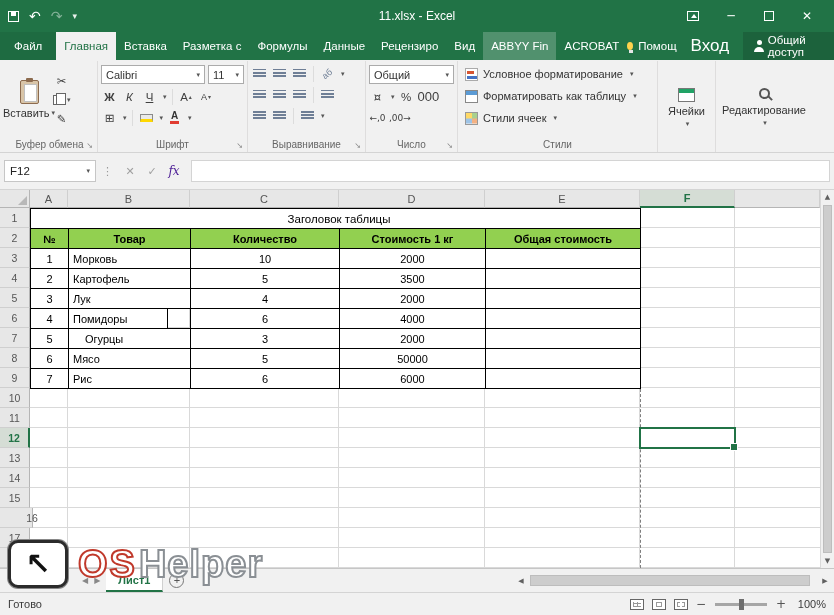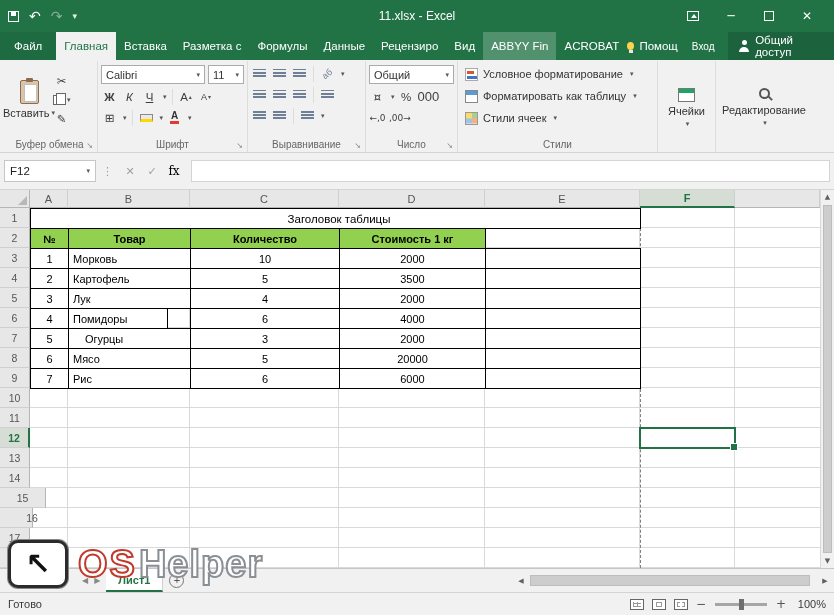--- a/index.html
+++ b/index.html
@@ -25,21 +25,21 @@
   
   .tabbar { position:absolute; top:32px; left:0; right:0; height:28px; background:#217346; display:flex; align-items:stretch; color:#fff; z-index:19; }
   .tab-file { display:flex; align-items:center; padding:0 14px; font-size:11.5px; background:#1e6b41; }
   .tab { display:flex; align-items:center; padding:0 8px; font-size:11.5px; white-space:nowrap; }
   .tab.active { background:#f1f1f1; color:#217346; }
   .tab.hl { background:rgba(255,255,255,.22); }
   .tab-right { margin-left:auto; display:flex; align-items:center; gap:0; }
   .ic-bulb { width:8px; height:8px; border-radius:50%; background:#ffd34d; position:relative; margin-right:5px; }
   .ic-bulb:after { content:""; position:absolute; left:2px; bottom:-3px; width:4px; height:3px; background:#e6e6e6; }
   .help-lbl { font-size:11.5px; }
-  .signin { font-size:10px; margin:0 14px; }
+  .signin { font-size:17px; margin:0 14px; }
   .share { display:flex; align-items:center; gap:6px; padding:0 10px; height:100%; background:rgba(0,0,0,.14); font-size:11.5px; }
   .ic-person { width:12px; height:12px; position:relative; }
   .ic-person:before { content:""; position:absolute; left:3.5px; top:0; width:5px; height:5px; border-radius:50%; background:#fff; }
   .ic-person:after { content:""; position:absolute; left:1px; bottom:0; width:10px; height:5px; border-radius:5px 5px 0 0; background:#fff; }
 
   
   .ribbon { position:absolute; top:60px; left:0; right:0; height:93px; background:#f1f1f1; border-bottom:1px solid #d4d4d4; display:flex; padding:1px 2px 0; z-index:18; }
   .rgroup { position:relative; display:flex; flex-direction:column; border-right:1px solid #dedddd; padding:2px 3px 0; }
   .rbody { flex:1; display:flex; }
   .rbody.col { flex-direction:column; justify-content:flex-start; }
@@ -81,21 +81,21 @@
   .bigbtn { flex:1; display:flex; flex-direction:column; align-items:center; justify-content:center; gap:3px; font-size:11px; color:#333; }
   .ic-cells { width:17px; height:14px; border:1px solid #777; background:linear-gradient(#21a366 0 4px,#fff 4px); }
   .ic-mag { width:11px; height:11px; border:2px solid #555; border-radius:50%; position:relative; margin-bottom:2px; }
   .ic-mag:after { content:""; position:absolute; width:6px; height:2px; background:#555; transform:rotate(45deg); right:-5px; bottom:-2px; }
 
   
   .formulabar { position:absolute; top:153px; left:0; right:0; height:37px; background:#f1f1f1; display:flex; align-items:center; padding:0 4px; z-index:17; border-bottom:1px solid #d4d4d4; }
   .namebox { width:92px; height:22px; background:#fff; border:1px solid #c6c6c6; display:flex; align-items:center; justify-content:space-between; padding:0 5px; font-size:11.5px; }
   .fdots { color:#9a9a9a; font-size:11px; margin:0 6px; }
   .fbtn { width:22px; height:22px; display:flex; align-items:center; justify-content:center; color:#a0a0a0; font-size:11px; }
-  .fx { font-family:"DejaVu Serif", serif; color:#000000; font-size:12px; }
+  .fx { font-family:"DejaVu Serif", serif; font-style:italic; color:#4c1d95; font-size:12px; }
   .formula-input { flex:1; height:22px; background:#fff; border:1px solid #d4d4d4; margin-left:6px; }
 
   
   #grid { position:absolute; top:190px; left:0; width:820px; height:378px; background:#fff; z-index:5; }
   #grid > div { position:absolute; }
   .cellsbg { background:#fff; z-index:1; }
   .gl { background:#d9d9d9; z-index:2; }
   .dashline { width:0; border-left:1px dashed #7f7f7f; z-index:2; }
   .ch { background:#e7e7e7; border-right:1px solid #cfcfcf; border-bottom:1px solid #b5b5b5; color:#555; font-size:11px; display:flex; align-items:center; justify-content:center; z-index:6; }
   .ch.sel { background:#d5ddd5; color:#217346; border-bottom:2px solid #217346; font-weight:bold; }
@@ -419,21 +419,21 @@
       <div class="rh" style="left: 0px; top: 98px; width: 30px; height: 20px;">5</div>
       <div class="rh" style="left: 0px; top: 118px; width: 30px; height: 20px;">6</div>
       <div class="rh" style="left: 0px; top: 138px; width: 30px; height: 20px;">7</div>
       <div class="rh" style="left: 0px; top: 158px; width: 30px; height: 20px;">8</div>
       <div class="rh" style="left: 0px; top: 178px; width: 30px; height: 20px;">9</div>
       <div class="rh" style="left: 0px; top: 198px; width: 30px; height: 20px;">10</div>
       <div class="rh" style="left: 0px; top: 218px; width: 30px; height: 20px;">11</div>
       <div class="rh sel" style="left: 0px; top: 238px; width: 30px; height: 20px;">12</div>
       <div class="rh" style="left: 0px; top: 258px; width: 30px; height: 20px;">13</div>
       <div class="rh" style="left: 0px; top: 278px; width: 30px; height: 20px;">14</div>
-      <div class="rh" style="left: 0px; top: 298px; width: 46px; height: 20px;">15</div>
+      <div class="rh" style="left: 0px; top: 298px; width: 30px; height: 20px;">15</div>
       <div class="rh" style="left: 0px; top: 318px; width: 30px; height: 20px; padding-left: 32px;">16</div>
       <div class="rh" style="left: 0px; top: 338px; width: 30px; height: 20px;">17</div>
       <div class="rh" style="left: 0px; top: 358px; width: 30px; height: 20px;">18</div>
       <div class="gl" style="left: 67px; top: 18px; width: 1px; height: 360px;"></div>
       <div class="gl" style="left: 189px; top: 18px; width: 1px; height: 360px;"></div>
       <div class="gl" style="left: 338px; top: 18px; width: 1px; height: 360px;"></div>
       <div class="gl" style="left: 484px; top: 18px; width: 1px; height: 360px;"></div>
       <div class="gl" style="left: 639px; top: 18px; width: 1px; height: 360px;"></div>
       <div class="gl" style="left: 734px; top: 18px; width: 1px; height: 360px;"></div>
       <div class="gl" style="left: 30px; top: 37px; width: 790px; height: 1px;"></div>
@@ -453,20 +453,21 @@
       <div class="gl" style="left: 30px; top: 317px; width: 790px; height: 1px;"></div>
       <div class="gl" style="left: 30px; top: 337px; width: 790px; height: 1px;"></div>
       <div class="gl" style="left: 30px; top: 357px; width: 790px; height: 1px;"></div>
       <div class="gl" style="left: 30px; top: 377px; width: 790px; height: 1px;"></div>
       <div class="dashline" style="left: 640px; top: 18px; width: 0px; height: 360px;"></div>
       <div class="tc title" style="left: 30px; top: 18px; width: 611px; height: 21px; padding-left: 7px;">Заголовок таблицы</div>
       <div class="tc green" style="left: 30px; top: 38px; width: 39px; height: 21px;">№</div>
       <div class="tc green" style="left: 190px; top: 38px; width: 150px; height: 21px;">Количество</div>
       <div class="tc green" style="left: 68px; top: 38px; width: 123px; height: 21px;">Товар</div>
       <div class="tc green" style="left: 339px; top: 38px; width: 147px; height: 21px;">Стоимость 1 кг</div>
+      <div class="tc green" style="left: 485px; top: 38px; width: 156px; height: 21px;">Общая стоимость</div>
       <div class="tc c" style="left: 30px; top: 58px; width: 39px; height: 21px;">1</div>
       <div class="tc l" style="left: 68px; top: 58px; width: 123px; height: 21px;">Морковь</div>
       <div class="tc c" style="left: 190px; top: 58px; width: 150px; height: 21px;">10</div>
       <div class="tc c" style="left: 339px; top: 58px; width: 147px; height: 21px;">2000</div>
       <div class="tc c" style="left: 485px; top: 58px; width: 156px; height: 21px;"></div>
       <div class="tc c" style="left: 30px; top: 78px; width: 39px; height: 21px;">2</div>
       <div class="tc l" style="left: 68px; top: 78px; width: 123px; height: 21px;">Картофель</div>
       <div class="tc c" style="left: 190px; top: 78px; width: 150px; height: 21px;">5</div>
       <div class="tc c" style="left: 339px; top: 78px; width: 147px; height: 21px;">3500</div>
       <div class="tc c" style="left: 485px; top: 78px; width: 156px; height: 21px;"></div>
@@ -481,21 +482,21 @@
       <div class="tc c" style="left: 339px; top: 118px; width: 147px; height: 21px;">4000</div>
       <div class="tc c" style="left: 485px; top: 118px; width: 156px; height: 21px;"></div>
       <div class="tc c" style="left: 30px; top: 138px; width: 39px; height: 21px;">5</div>
       <div class="tc l" style="left: 68px; top: 138px; width: 123px; height: 21px; padding-left: 16px;">Огурцы</div>
       <div class="tc c" style="left: 190px; top: 138px; width: 150px; height: 21px;">3</div>
       <div class="tc c" style="left: 339px; top: 138px; width: 147px; height: 21px;">2000</div>
       <div class="tc c" style="left: 485px; top: 138px; width: 156px; height: 21px;"></div>
       <div class="tc c" style="left: 30px; top: 158px; width: 39px; height: 21px;">6</div>
       <div class="tc l" style="left: 68px; top: 158px; width: 123px; height: 21px;">Мясо</div>
       <div class="tc c" style="left: 190px; top: 158px; width: 150px; height: 21px;">5</div>
-      <div class="tc c" style="left: 339px; top: 158px; width: 147px; height: 21px;">20000</div>
+      <div class="tc c" style="left: 339px; top: 158px; width: 147px; height: 21px;">50000</div>
       <div class="tc c" style="left: 485px; top: 158px; width: 156px; height: 21px;"></div>
       <div class="tc c" style="left: 30px; top: 178px; width: 39px; height: 21px;">7</div>
       <div class="tc l" style="left: 68px; top: 178px; width: 123px; height: 21px;">Рис</div>
       <div class="tc c" style="left: 190px; top: 178px; width: 150px; height: 21px;">6</div>
       <div class="tc c" style="left: 339px; top: 178px; width: 147px; height: 21px;">6000</div>
       <div class="tc c" style="left: 485px; top: 178px; width: 156px; height: 21px;"></div>
       <div class="selbox" style="left: 639px; top: 237px; width: 97px; height: 22px;"></div>
     </div>
 
   <div class="vscroll">

